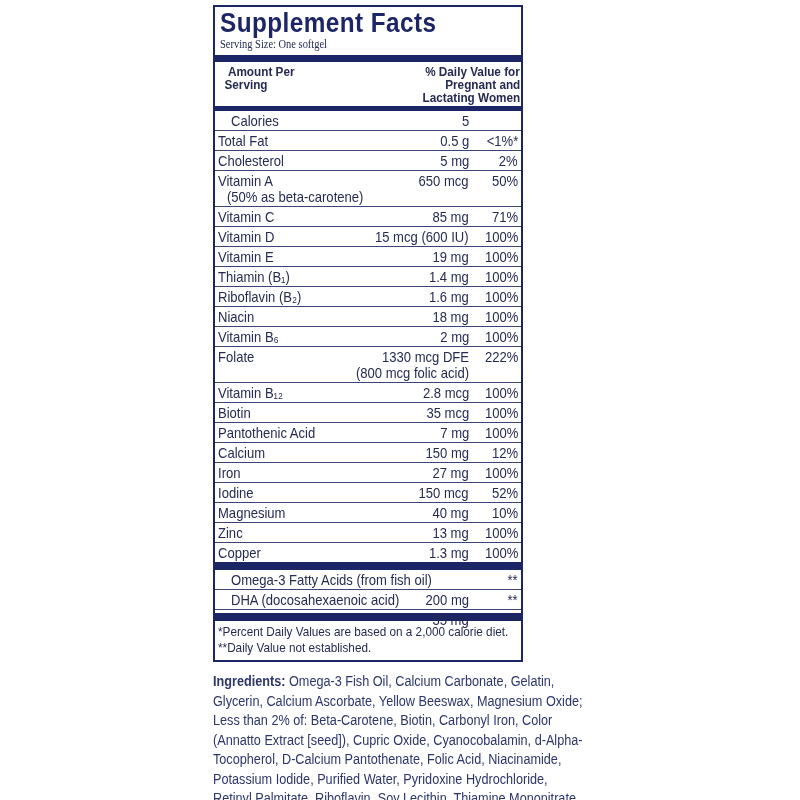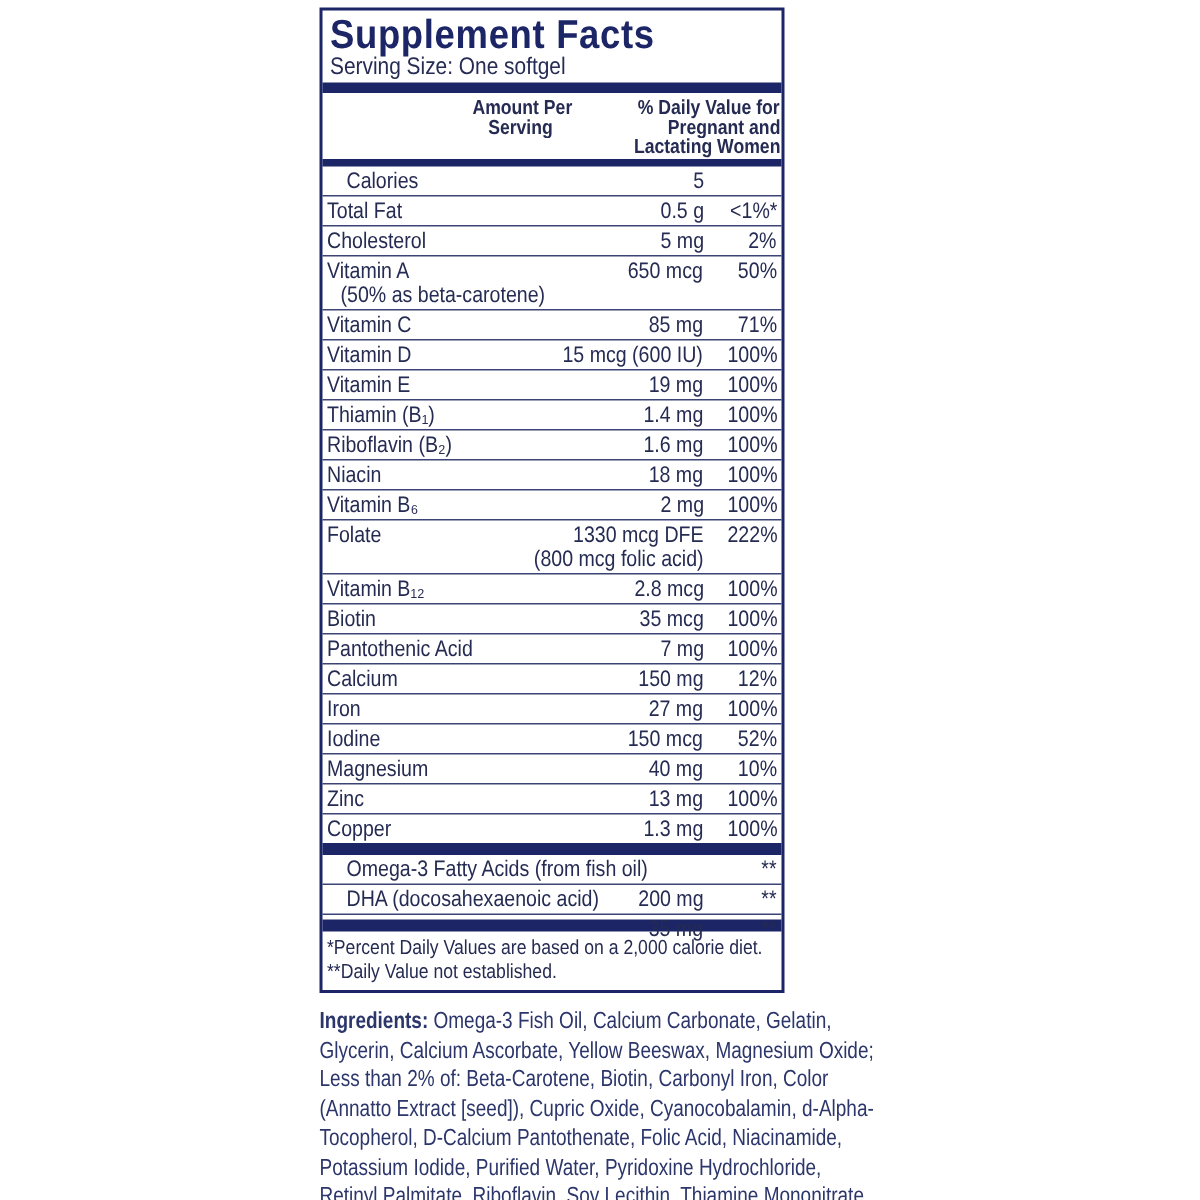--- a/index.html
+++ b/index.html
@@ -22,29 +22,29 @@
     box-sizing:border-box;width:310px;
     border:2px solid var(--navy);
     background:#fff;
   }
   .cL{display:inline-block;white-space:nowrap;transform:scaleX(0.87);transform-origin:0 50%;}
   .cR{display:inline-block;white-space:nowrap;transform:scaleX(0.87);transform-origin:100% 50%;}
 
   .titleblock{padding:3px 5px 2px 5px;}
   .title{font-weight:bold;font-size:27px;line-height:26px;color:var(--navy);letter-spacing:.5px;}
   .title .cL{transform:scaleX(0.9);}
-  .serving{font-size:16px;line-height:17px;}
+  .serving{font-size:12px;line-height:17px;font-family:Liberation Serif, serif;}
 
   .bar{background:var(--navy);}
   .bar7{height:7px;}
   .bar5{height:5px;}
   .bar8{height:8px;}
 
   .colheads{position:relative;height:44px;font-size:13.5px;font-weight:bold;}
-  .amount-head{position:absolute;left:3px;top:3px;width:251px;text-align:center;line-height:13px;}
+  .amount-head{position:absolute;left:3px;top:3px;width:251px;text-align:left;line-height:13px;}
   .dv-head{position:absolute;right:1px;top:3px;text-align:right;line-height:13px;}
 
   .row{border-top:1px solid var(--line);padding:1.5px 3px;position:relative;font-size:15px;}
   .row.first{border-top:none;padding-left:16px;}
   .line{position:relative;height:16px;line-height:16px;}
   .name{white-space:nowrap;}
   .row.indent .line{padding-left:13px;}
   .amt{position:absolute;left:3px;top:1.5px;width:251px;text-align:right;height:16px;line-height:16px;}
   .dv{position:absolute;right:3px;top:1.5px;text-align:right;height:16px;line-height:16px;}
   .sub{height:16px;line-height:16px;}

